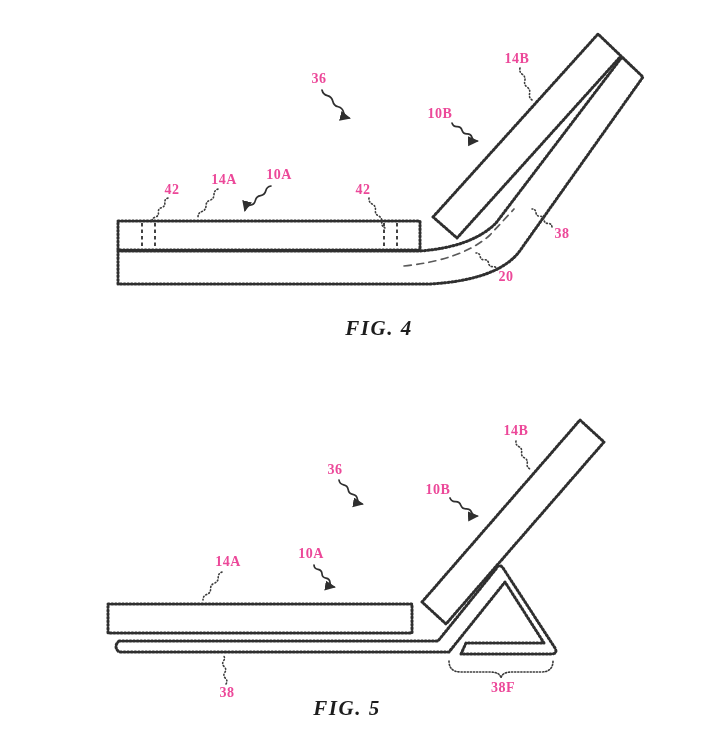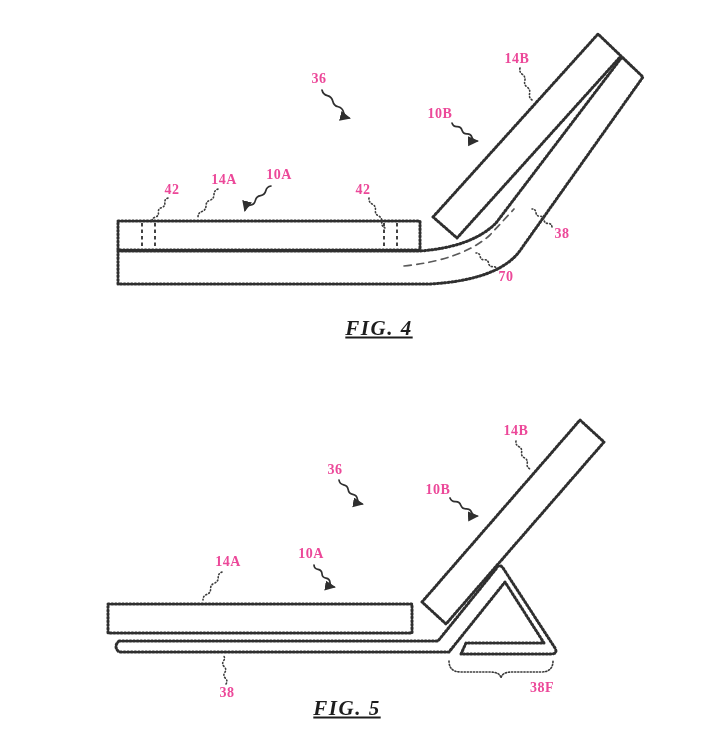--- a/index.html
+++ b/index.html
@@ -34,21 +34,21 @@
   }
 
   .ref {
     position:absolute; transform:translate(-50%,-50%);
     font-weight:bold; font-size:14px; letter-spacing:.5px;
     color:#ec4899; white-space:nowrap; user-select:none;
   }
   .caption {
     position:absolute; transform:translate(-50%,-50%);
     font-weight:bold; font-style:italic; font-size:21px;
-    letter-spacing:1.5px; color:#1d1d1d; white-space:nowrap;text-decoration:underline;
+    letter-spacing:1.5px; color:#1d1d1d; white-space:nowrap;
   }
 </style>
 </head>
 <body>
 
 <div class="page">
 
   <svg class="drawing" width="727" height="747" viewBox="0 0 727 747">
     <defs>
       <marker id="ah" markerUnits="userSpaceOnUse" markerWidth="16" markerHeight="14" refX="9" refY="5" orient="auto">
@@ -104,25 +104,25 @@
   </svg>
 
   <span class="ref" style="left:319px; top:79px;">36</span>
   <span class="ref" style="left:517px; top:59px;">14B</span>
   <span class="ref" style="left:440px; top:114px;">10B</span>
   <span class="ref" style="left:172px; top:190px;">42</span>
   <span class="ref" style="left:224px; top:180px;">14A</span>
   <span class="ref" style="left:279px; top:175px;">10A</span>
   <span class="ref" style="left:363px; top:190px;">42</span>
   <span class="ref" style="left:562px; top:234px;">38</span>
-  <span class="ref" style="left:506px; top:277px;">70</span>
+  <span class="ref" style="left:506px; top:277px;">20</span>
   <div class="caption" style="left:379px; top:328px;">FIG. 4</div>
 
   <span class="ref" style="left:335px; top:470px;">36</span>
   <span class="ref" style="left:516px; top:431px;">14B</span>
   <span class="ref" style="left:438px; top:490px;">10B</span>
   <span class="ref" style="left:228px; top:562px;">14A</span>
   <span class="ref" style="left:311px; top:554px;">10A</span>
   <span class="ref" style="left:227px; top:693px;">38</span>
-  <span class="ref" style="left:503px; top:688px;margin-left:39px;">38F</span>
+  <span class="ref" style="left:503px; top:688px;">38F</span>
   <div class="caption" style="left:347px; top:708px;">FIG. 5</div>
 
 </div>
 
 </body></html>

